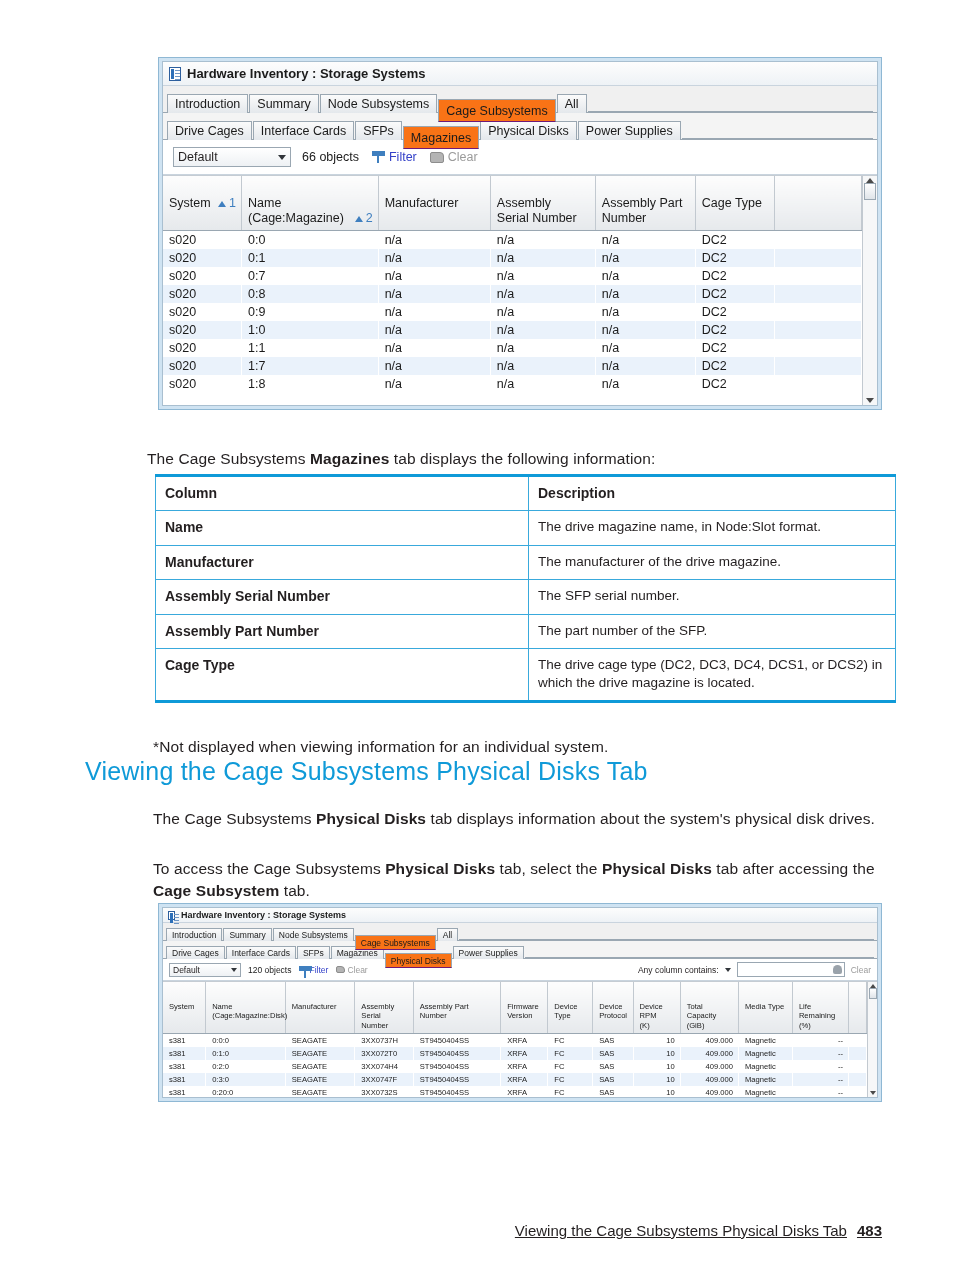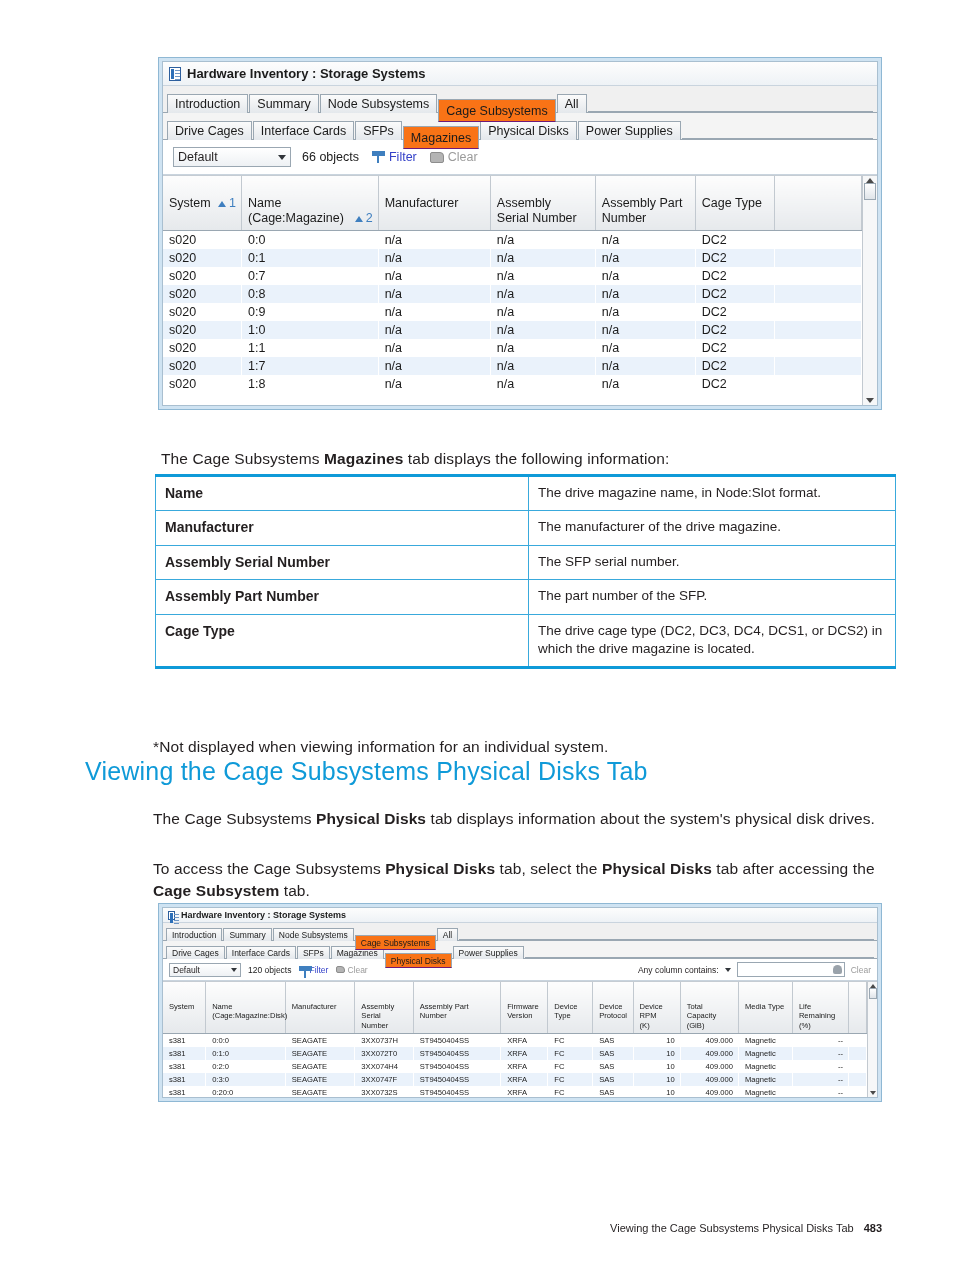--- a/index.html
+++ b/index.html
@@ -181,22 +181,23 @@
     padding:2px 0;
   }
   .sb-arrow-up{width:0;height:0;border-left:4px solid transparent;border-right:4px solid transparent;border-bottom:5px solid #4a4a4a;}
   .sb-arrow-dn{width:0;height:0;border-left:4px solid transparent;border-right:4px solid transparent;border-top:5px solid #4a4a4a;}
   .sb-thumb{width:12px;height:17px;background:linear-gradient(#ffffff,#dfe4e9);border:1px solid #9aa7b2;}
   .sb-track{flex:1 1 auto;}
 
   
   .footer {
     position:absolute;
-    font-size:11px;
+    font-size:15px;
     color:#231f20;
+    text-decoration:underline;
   }
   .footer .pg { font-weight:bold; margin-left:10px; }
 </style>
 </head>
 <body>
 
 <div class="shot" style="left:158px; top:57px; width:724px; height:353px;">
   <div class="shot-inner">
 
     <div class="shot-title" style="font-size:13px;">
@@ -360,26 +361,30 @@
         <div class="sb-arrow-up"></div>
         <div class="sb-thumb"></div>
         <div class="sb-track"></div>
         <div class="sb-arrow-dn"></div>
       </div>
     </div>
 
   </div>
 </div>
 
-<p class="doc-text" style="left:161px; top:432px; width:740px;">
+<p class="doc-text" style="left:147px; top:432px; width:740px;">
   <span>The Cage Subsystems </span><b>Magazines</b><span> tab displays the following information:</span>
 </p>
 
 <table class="desc-table" style="left:155px; top:474px; width:741px;">
   <tbody id="desc-body">
+      <tr>
+        <td class="col-head col-name">Column</td>
+        <td class="col-head">Description</td>
+      </tr>
       <tr>
         <td class="col-name">Name</td>
         <td>The drive magazine name, in Node:Slot format.</td>
       </tr>
       <tr>
         <td class="col-name">Manufacturer</td>
         <td>The manufacturer of the drive magazine.</td>
       </tr>
       <tr>
         <td class="col-name">Assembly Serial Number</td>

